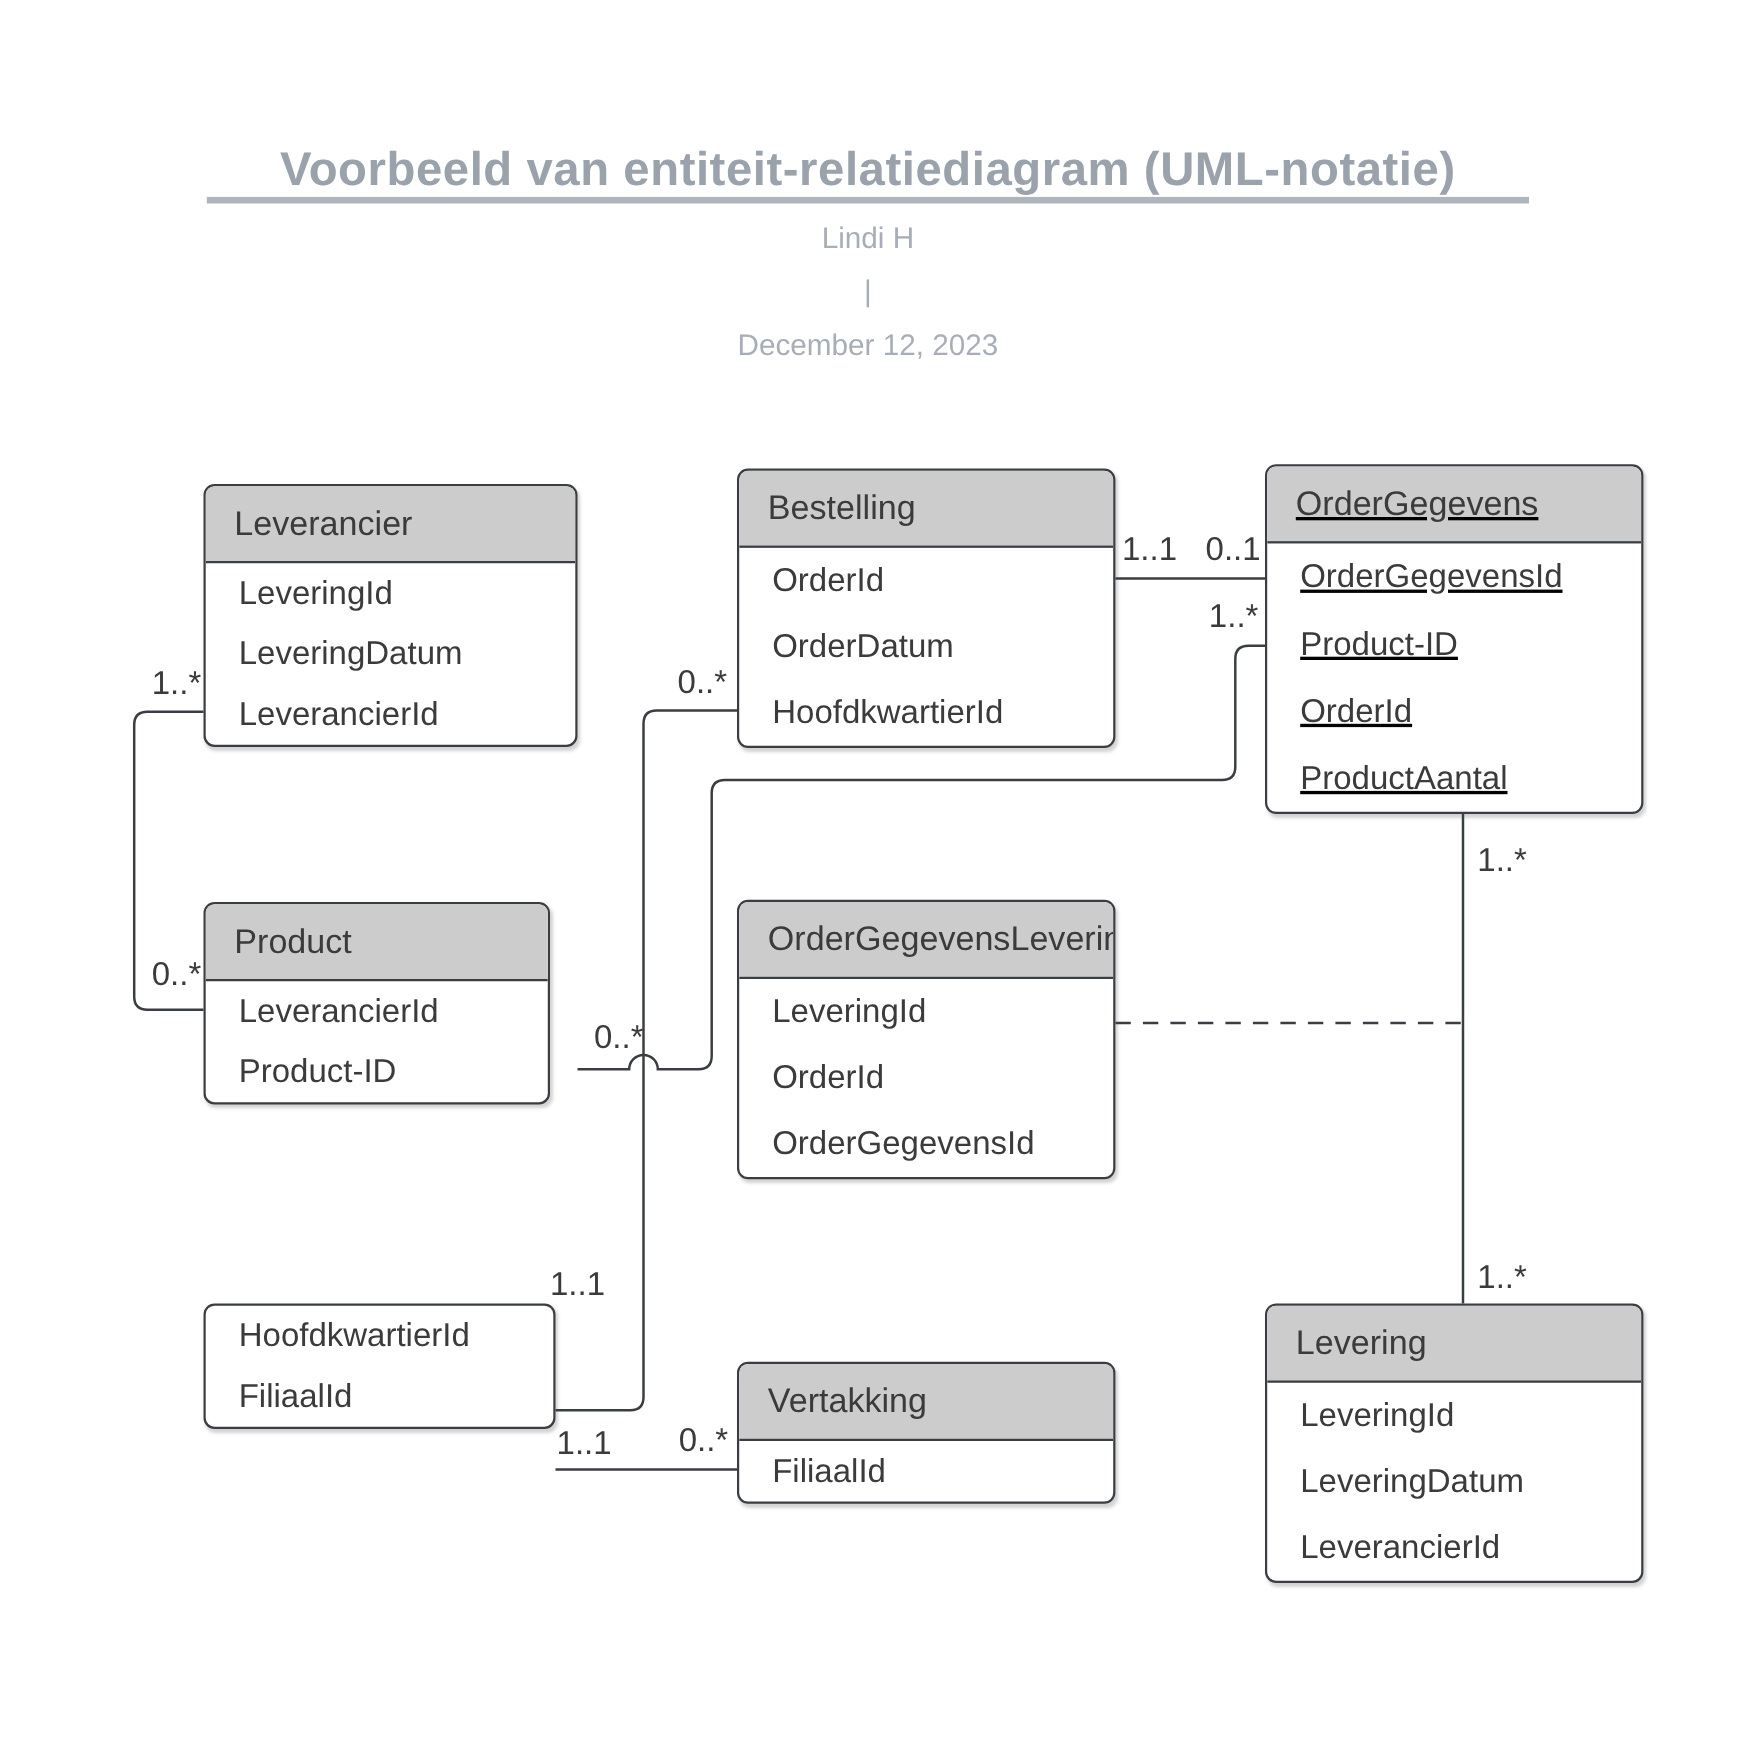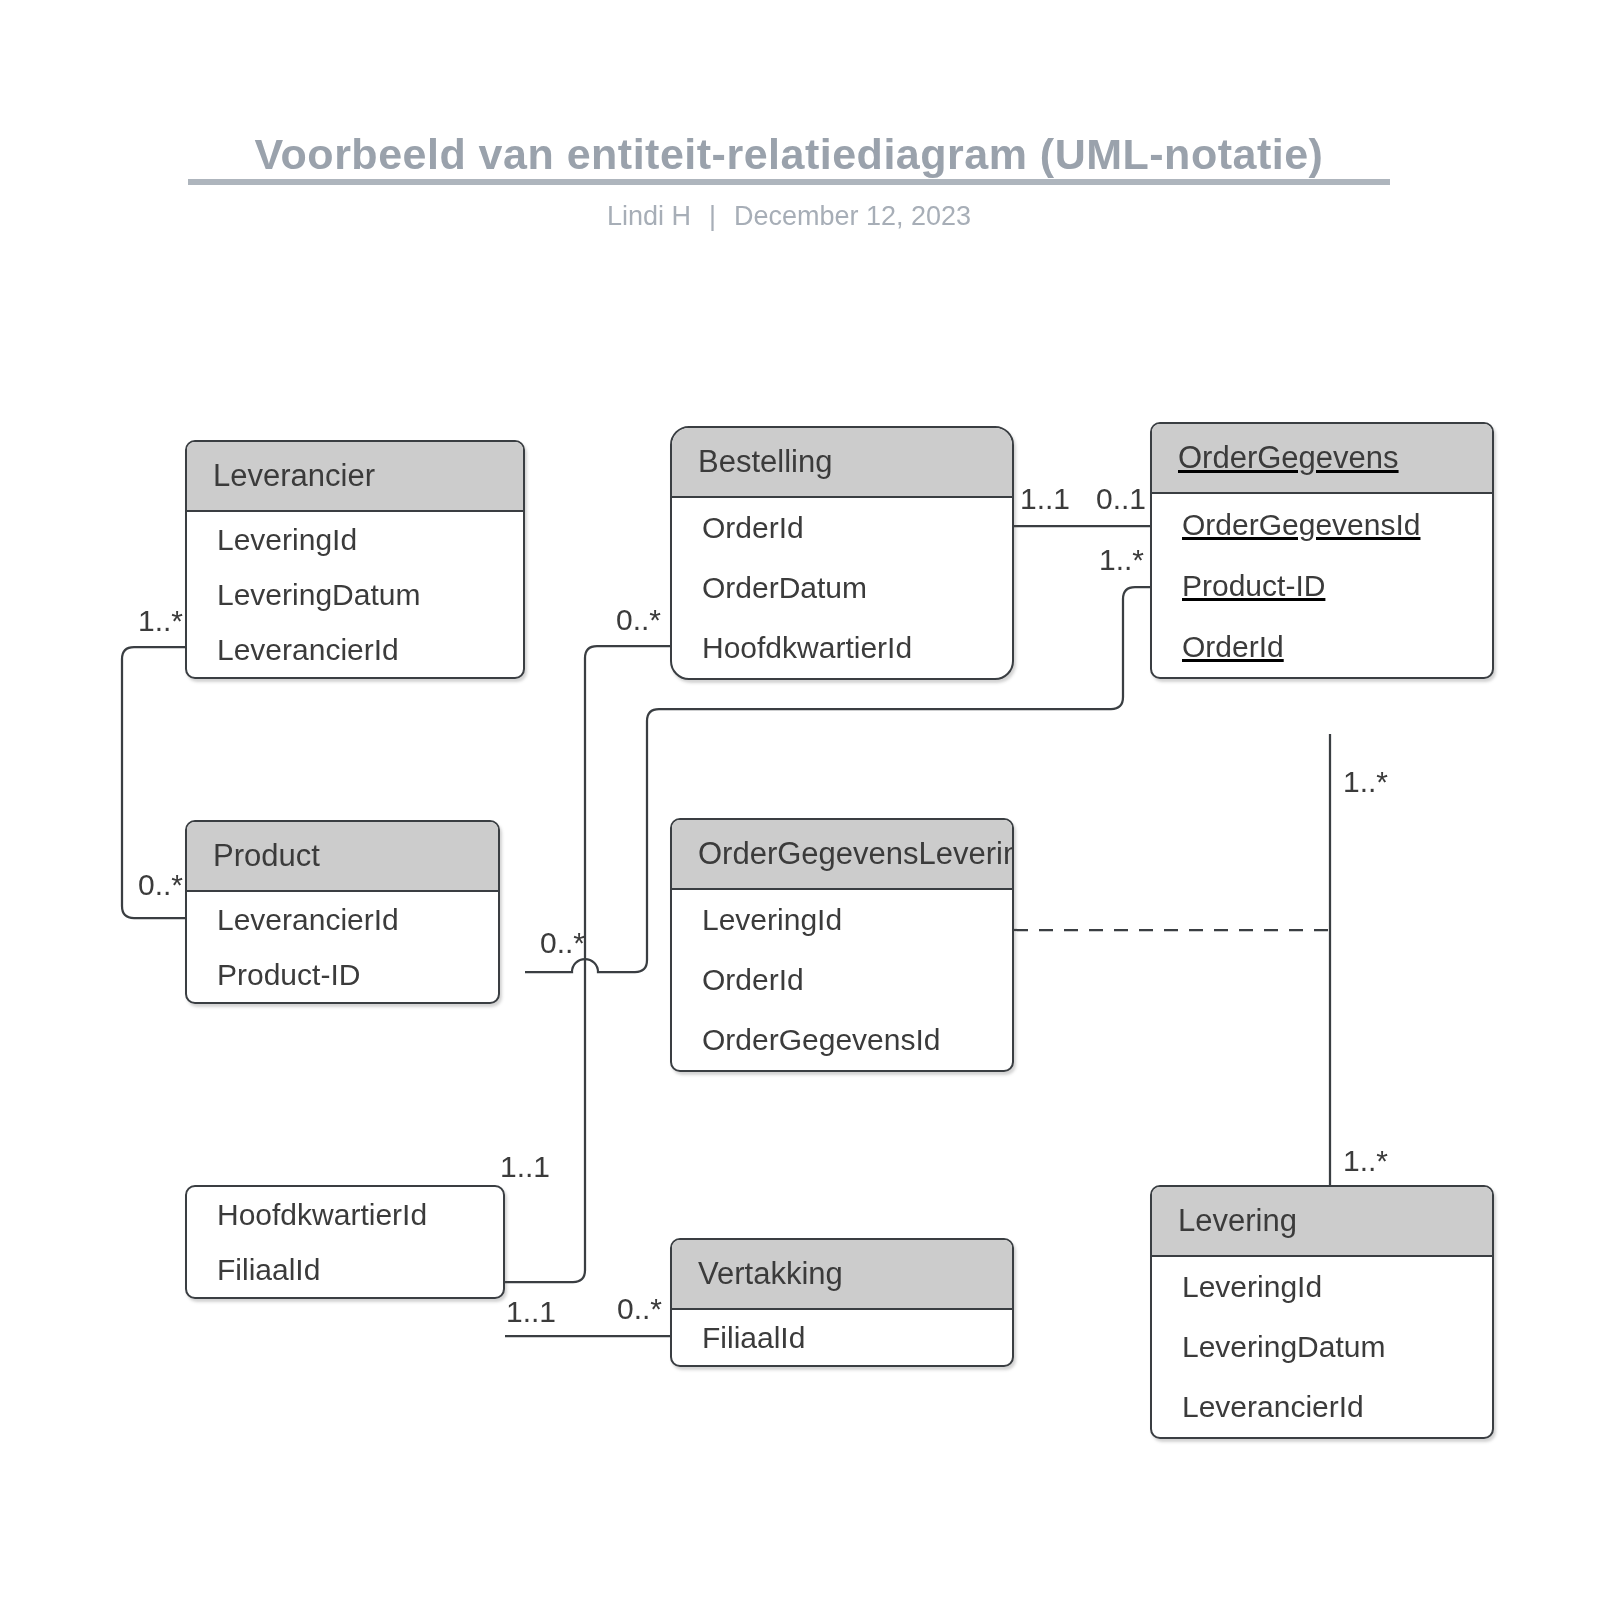--- a/index.html
+++ b/index.html
@@ -10,21 +10,21 @@
   }
   
   .page-header{ position:absolute; left:188px; top:130px; width:1202px; text-align:center; }
   .page-title{
     font-size:43px; font-weight:bold; color:#9aa2ac; letter-spacing:.5px;
     white-space:nowrap;
   }
   .title-rule{ height:6px; background:#aeb5bd; margin-bottom:16px; }
   .byline{
     display:flex; justify-content:center; align-items:center; gap:18px;
-    font-size:27px; color:#a7aeb7;
+    font-size:27px; color:#a7aeb7;flex-direction:column;
   }
   
   .diagram-svg{ position:absolute; left:0; top:0; }
   .rel{ fill:none; stroke:#3a3e42; stroke-width:2.25; }
   .rel.dashed{ stroke-dasharray:14 11; }
   .mult{ font-size:30px; fill:#3b3b3b; font-family:"Liberation Sans",sans-serif; }
   
   .entity{
     position:absolute; background:#ffffff; border:2px solid #3a3e42; border-radius:10px;
     overflow:hidden; box-shadow:2px 3px 3px rgba(80,80,80,.25);
@@ -32,21 +32,21 @@
   .e-header{
     height:70px; background:#cccccc; border-bottom:2px solid #3a3e42;
     display:flex; align-items:center; padding-left:26px;
     font-size:31px; color:#3b3b3b; white-space:nowrap;
   }
   .e-field{
     height:var(--rh,58px); display:flex; align-items:center; padding-left:30px;
     font-size:30px; color:#3b3b3b; white-space:nowrap;
   }
   #e-leverancier  { left:185px;  top:440px;  width:340px; --rh:55px; }
-  #e-bestelling   { left:670px;  top:426px;  width:344px;border-radius:19px; --rh:60px; }
+  #e-bestelling   { left:670px;  top:426px;  width:344px; --rh:60px; }
   #e-ordergegevens{ left:1150px; top:422px;  width:344px;text-decoration:underline; --rh:61px; }
   #e-product      { left:185px;  top:820px;  width:315px; --rh:55px; }
   #e-ogl          { left:670px;  top:818px;  width:344px; --rh:60px; }
   #e-hoofdkantoor { left:185px;  top:1185px; width:320px; --rh:55px; }
   #e-vertakking   { left:670px;  top:1238px; width:344px; --rh:55px; }
   #e-levering     { left:1150px; top:1185px; width:344px; --rh:60px; }
 </style>
 </head>
 <body>
 
@@ -109,20 +109,21 @@
       <div class="e-field">HoofdkwartierId</div>
     </div>
   </div>
 
   <div class="entity" id="e-ordergegevens">
     <div class="e-header">OrderGegevens</div>
     <div class="e-body">
       <div class="e-field">OrderGegevensId</div>
       <div class="e-field">Product-ID</div>
       <div class="e-field">OrderId</div>
+      <div class="e-field">ProductAantal</div>
     </div>
   </div>
 
   <div class="entity" id="e-product">
     <div class="e-header">Product</div>
     <div class="e-body">
       <div class="e-field">LeverancierId</div>
       <div class="e-field">Product-ID</div>
     </div>
   </div>

